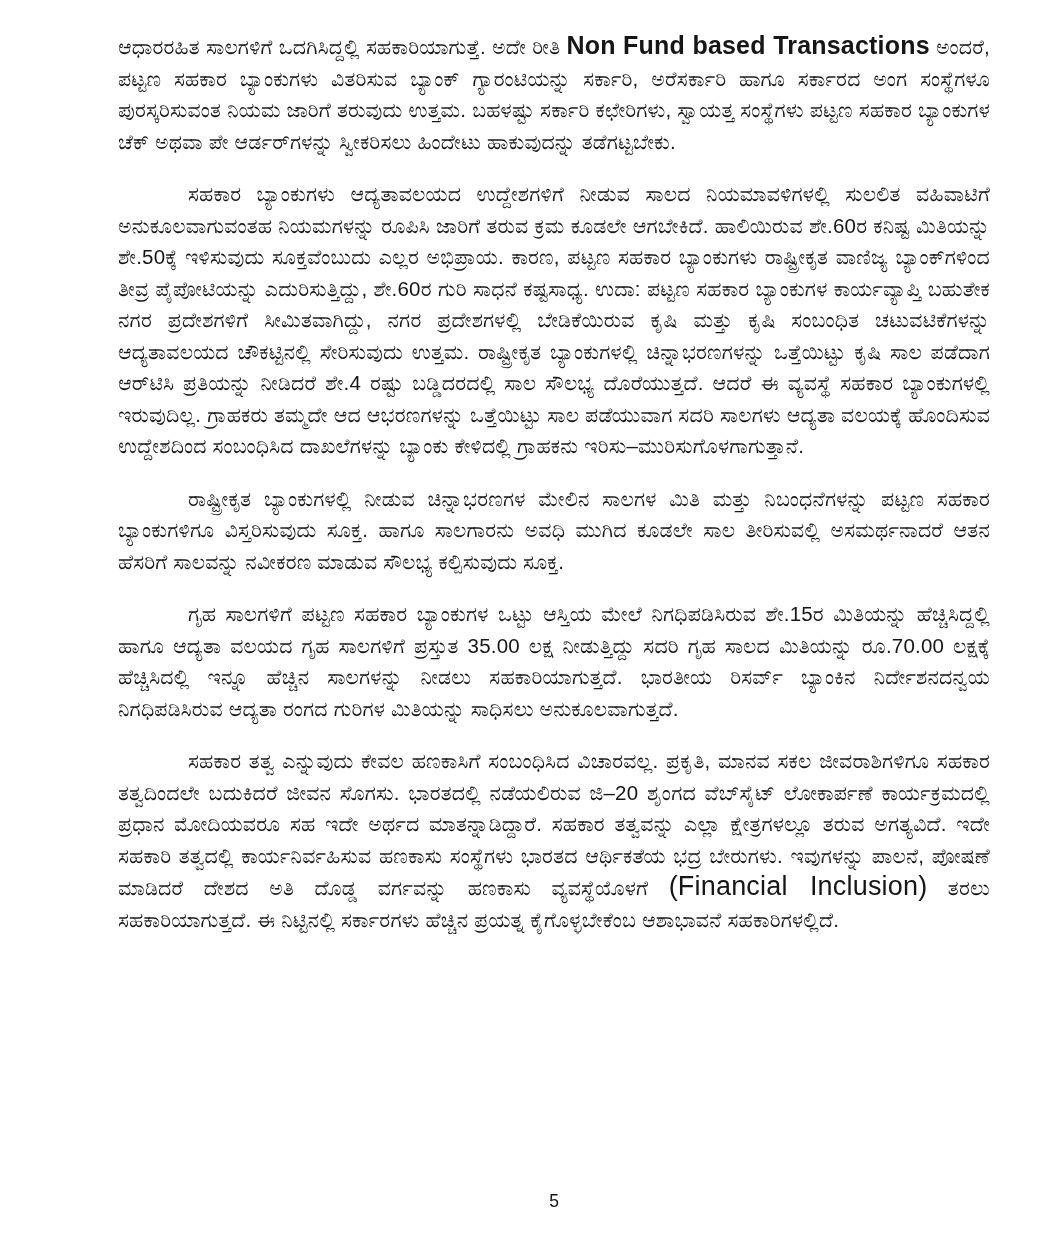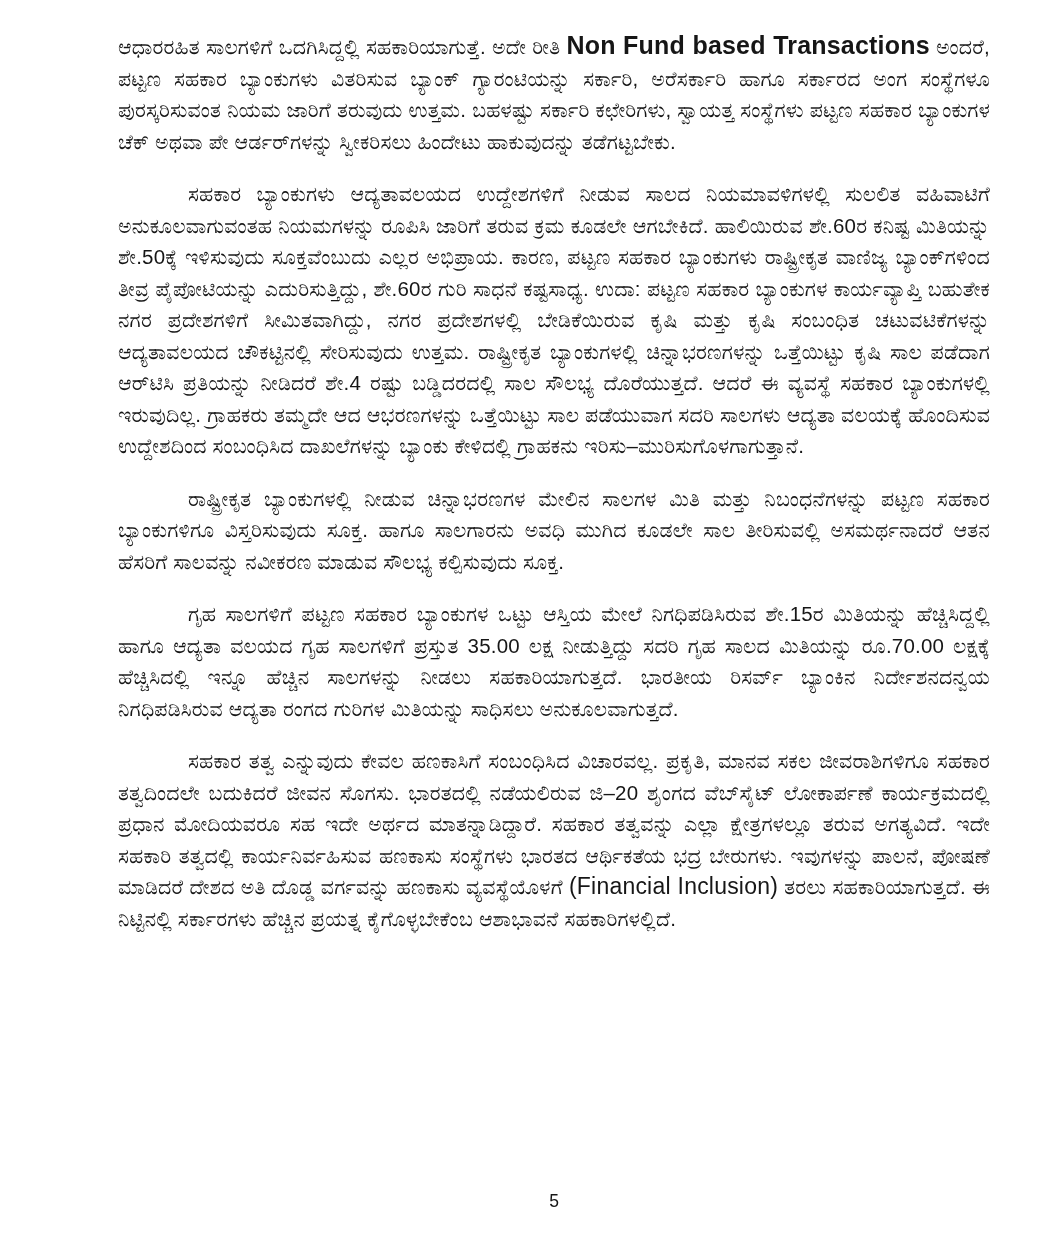--- a/index.html
+++ b/index.html
@@ -37,21 +37,21 @@
     font-family: "Liberation Sans", "DejaVu Sans", sans-serif;
   }
   .run-en-bold {
     font-family: "Liberation Sans", "DejaVu Sans", sans-serif;
     font-weight: 700;
     font-size: 25px;
   }
   .run-en {
     font-family: "Liberation Sans", "DejaVu Sans", sans-serif;
     font-weight: 400;
-    font-size: 23px;
+    font-size: 27px;
   }
   .page-number {
     position: absolute;
     left: 118px;
     width: 872px;
     top: 1190px;
     text-align: center;
     color: #161616;
     font-size: 17.5px;
     line-height: 22px;

